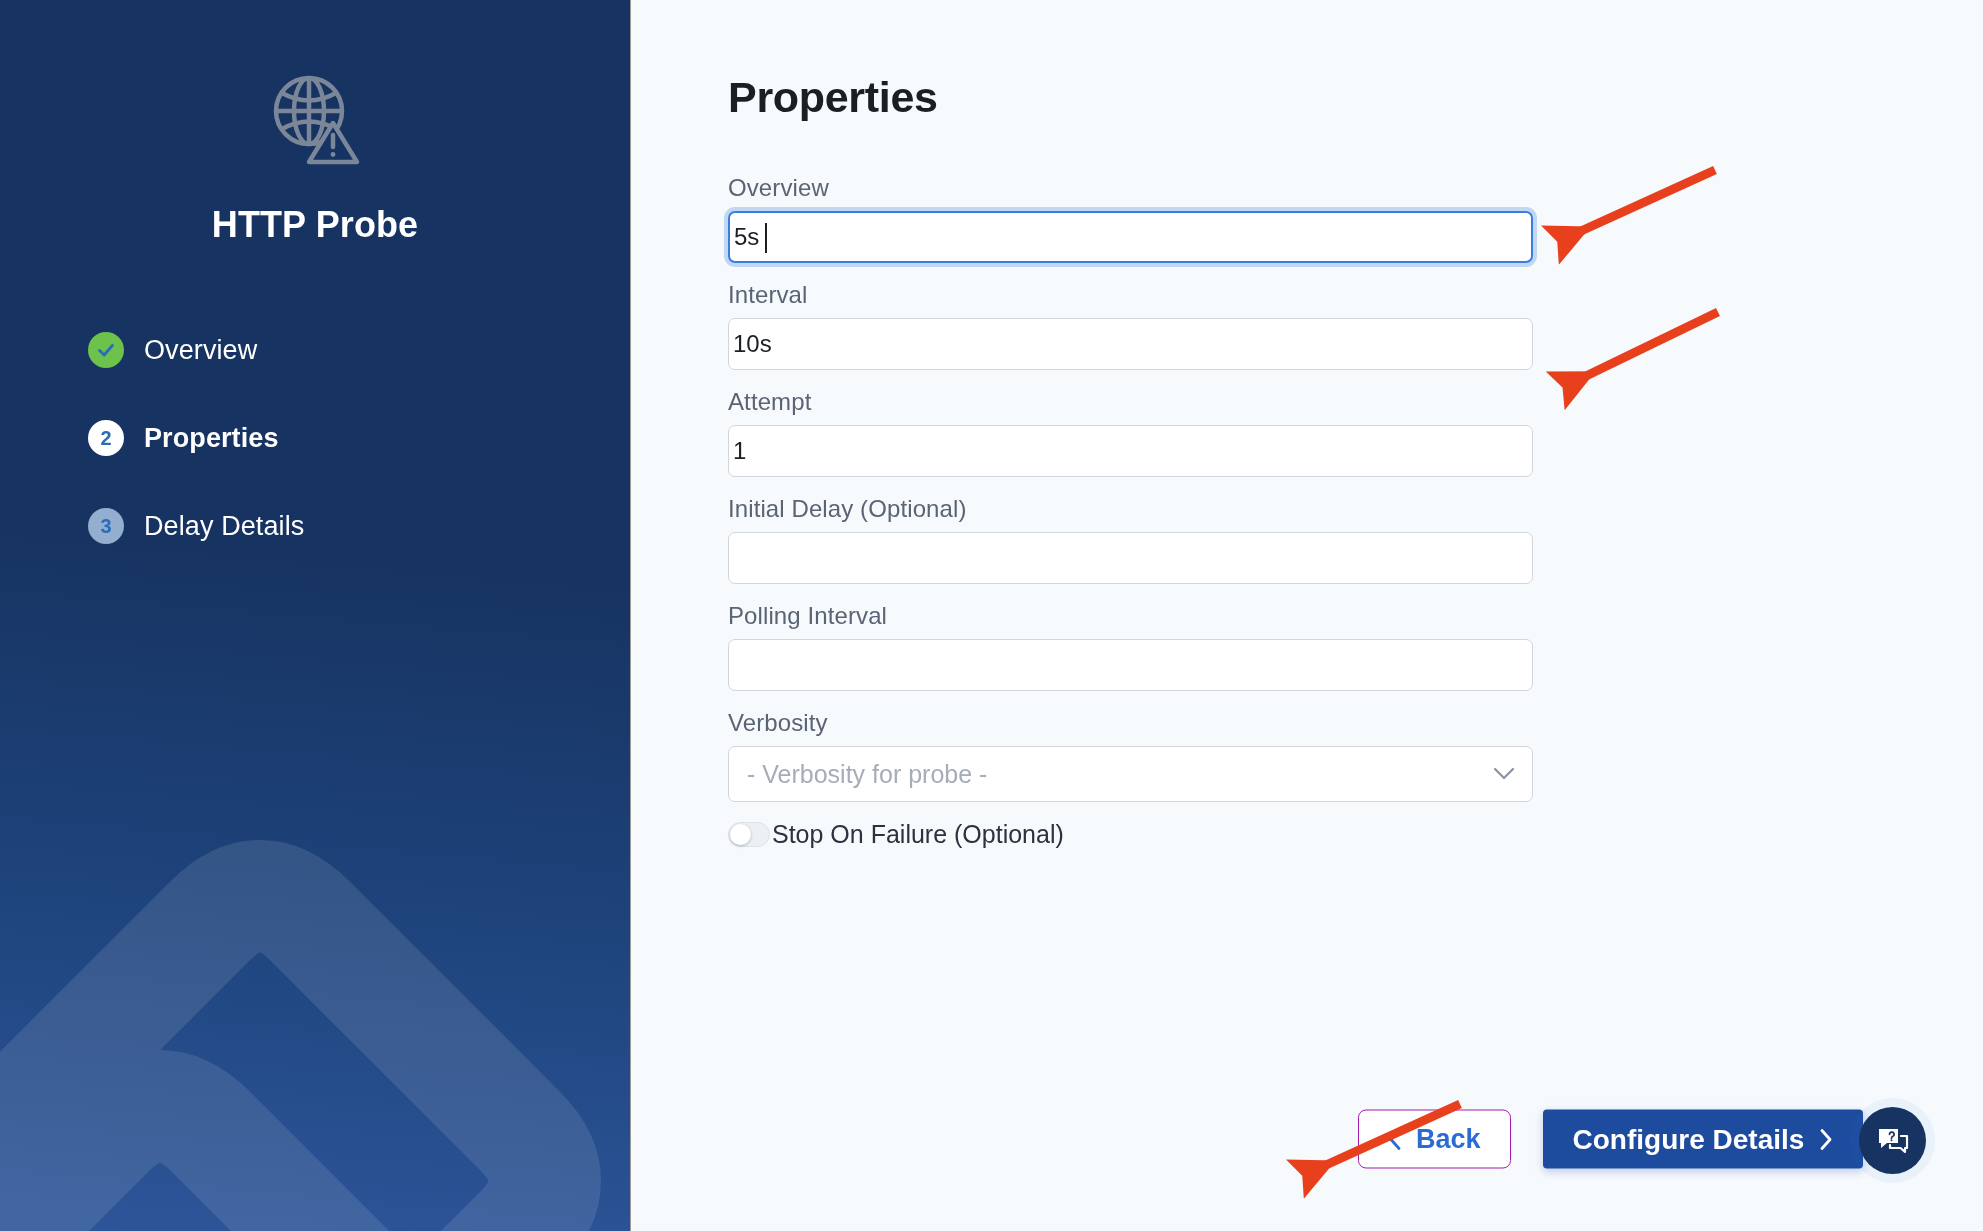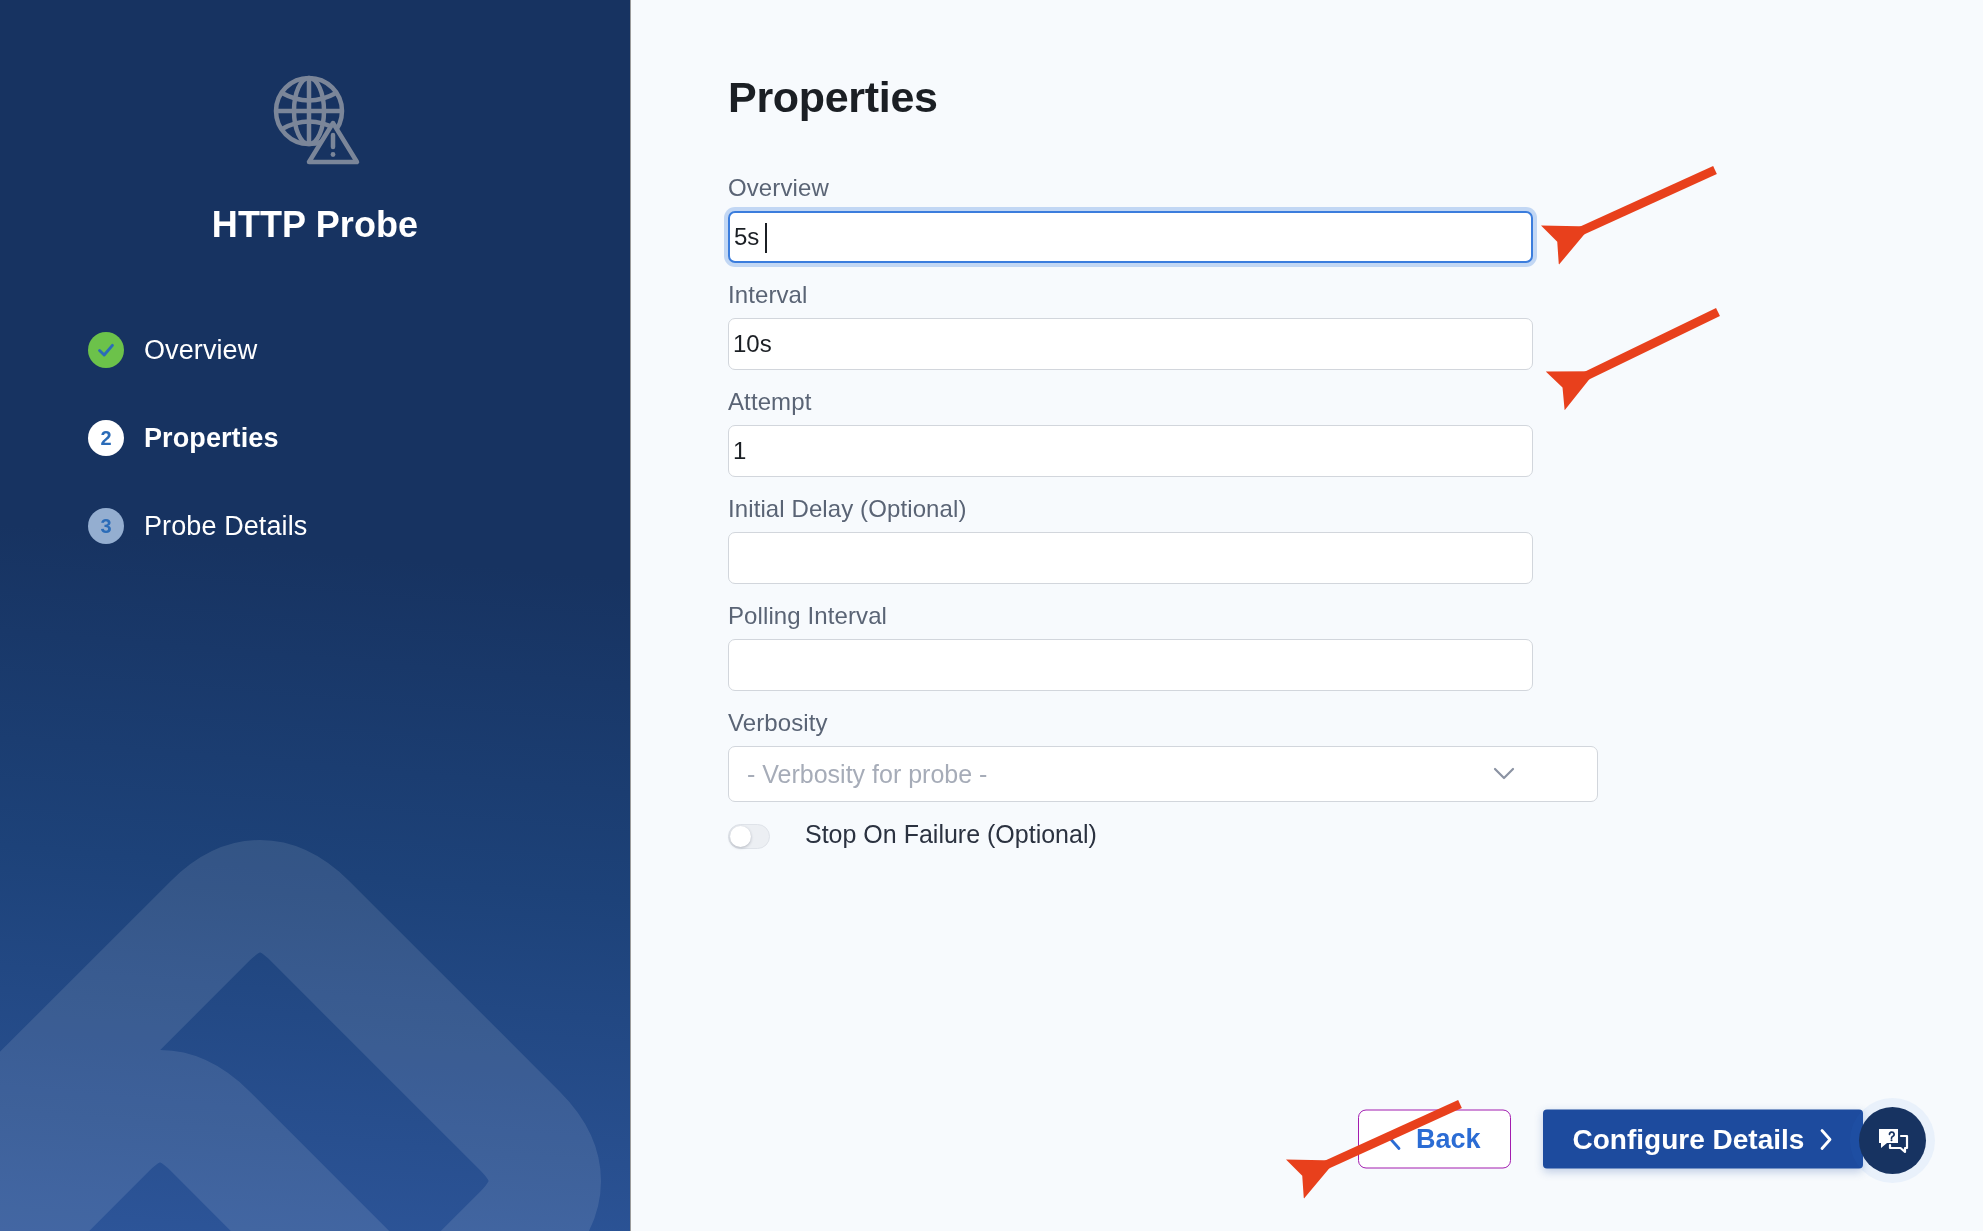--- a/index.html
+++ b/index.html
@@ -164,21 +164,21 @@
     position: absolute;
     left: 37px;
     top: 12px;
     width: 2px;
     height: 30px;
     background: #1b1f24;
   }
 
   .select-wrap { position: relative; width: 805px; }
   .field-select {
-    width: 870px;
+    width: 805px;
     height: 56px;
     border: 1px solid #d2d6dc;
     border-radius: 7px;
     background: #ffffff;
     font-family: "Liberation Sans", sans-serif;
     font-size: 25px;
     color: #a6acb8;
     padding: 0 33px 0 18px;
     outline: none;
     appearance: none;
@@ -189,22 +189,22 @@
   .select-chevron {
     position: absolute;
     right: 18px;
     top: 50%;
     transform: translateY(-50%);
     pointer-events: none;
   }
 
   .toggle-row {
     display: flex;
-    align-items: flex-end;
-    gap: 35px;
+    align-items: center;
+    gap: 2px;
     margin-top: 12px;
   }
   .toggle {
     position: relative;
     width: 42px;
     height: 25px;
     border-radius: 13px;
     background: #eceff3;
     border: 1px solid #dfe3e9;
     cursor: pointer;
@@ -337,21 +337,21 @@
           <span class="step-label">Overview</span>
         </div>
 
         <div class="step">
           <span class="step-badge active">2</span>
           <span class="step-label active">Properties</span>
         </div>
 
         <div class="step">
           <span class="step-badge upcoming">3</span>
-          <span class="step-label">Probe Details</span>
+          <span class="step-label">Delay Details</span>
         </div>
 
       </nav>
     </div>
   </aside>
 
   <section class="main">
 
     <h1 class="page-title">Properties</h1>
 

